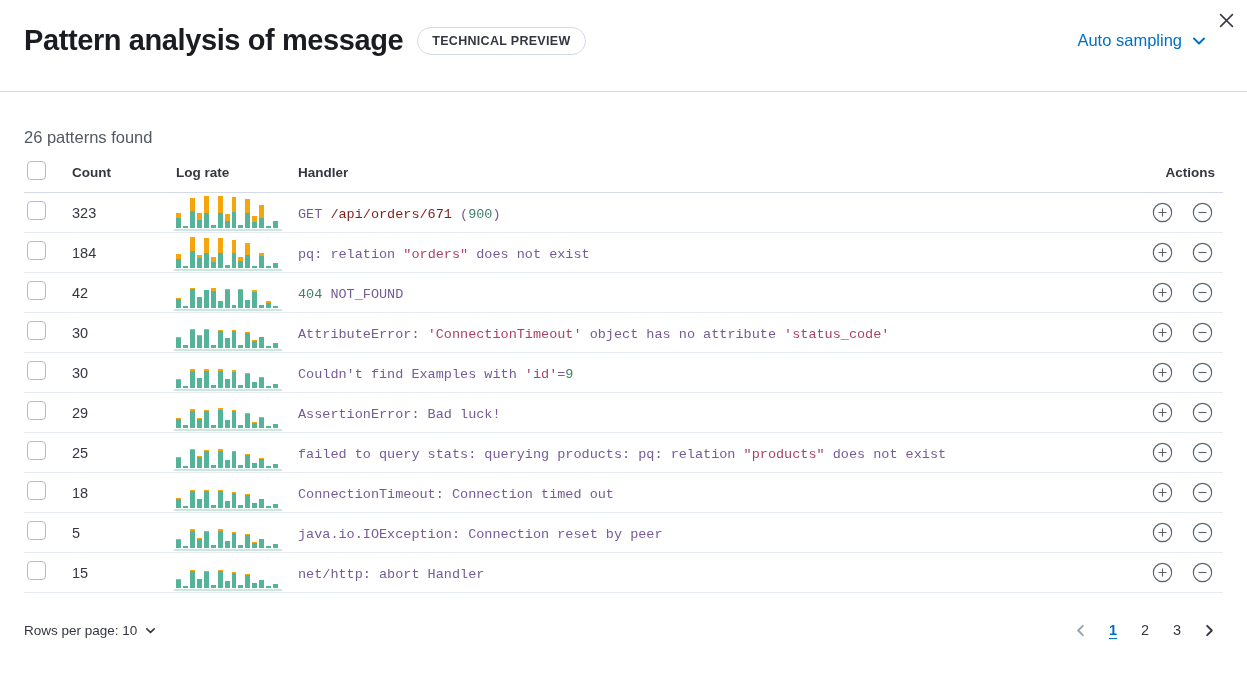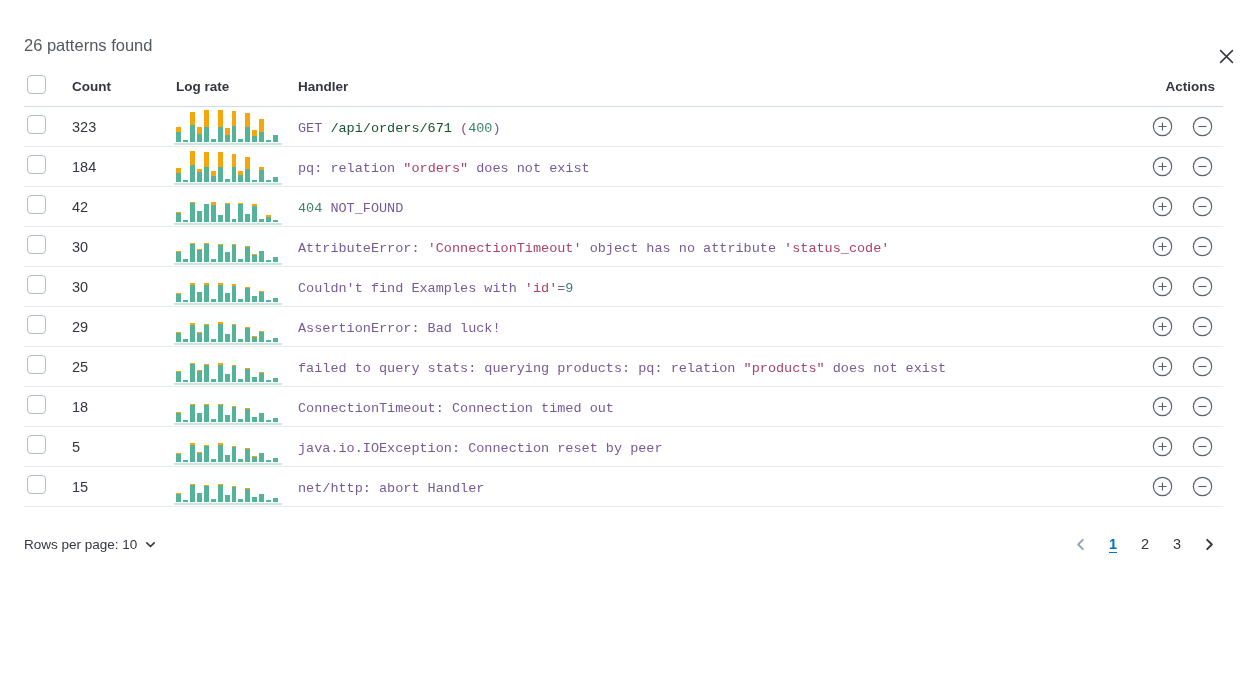--- a/index.html
+++ b/index.html
@@ -26,21 +26,21 @@
     display: flex; align-items: center; gap: 9px; background: none; border: none;
     color: #0071c2; font-size: 16.5px; font-family: inherit; cursor: pointer;
   }
   .close-btn {
     position: absolute; top: 6px; right: 6px; background: none; border: none;
     padding: 6px; cursor: pointer; line-height: 0;
   }
 
   
   .content { padding: 0 24px; }
-  .patterns-found { margin: 36px 0 14px; font-size: 16.5px; color: #535861; }
+  .patterns-found { margin: 36px 0 8px; font-size: 16.5px; color: #535861; }
 
   table.pattern-table { width: 100%; border-collapse: collapse; }
   .pattern-table th {
     text-align: left; font-size: 13.5px; font-weight: 700; color: #343741;
     padding: 6px 8px 9px 8px; border-bottom: 1px solid #d3dae6; white-space: nowrap;
   }
   .pattern-table th.col-actions { text-align: right; padding-right: 8px; }
   .pattern-table td {
     padding: 0 8px; height: 40px; border-bottom: 1px solid #e6ebf2; vertical-align: middle;
   }
@@ -97,20 +97,32 @@
 <body>
 
 <div class="flyout">
 
   <button class="close-btn" aria-label="Close">
     <svg width="17" height="17" viewBox="0 0 16 16">
       <path d="M2 2 L14 14 M14 2 L2 14" stroke="#343741" stroke-width="1.4" fill="none"></path>
     </svg>
   </button>
 
+  <div class="flyout-header">
+    <div class="title-wrap">
+      <h1 class="page-title">Pattern analysis of message</h1>
+      <span class="badge">TECHNICAL PREVIEW</span>
+    </div>
+    <button class="sampling-btn">
+      <span>Auto sampling</span>
+      <svg width="16" height="16" viewBox="0 0 16 16">
+        <path d="M3 5.5 L8 10.5 L13 5.5" stroke="#0071c2" stroke-width="2" fill="none" stroke-linecap="round" stroke-linejoin="round"></path>
+      </svg>
+    </button>
+  </div>
 
   <div class="content">
     <div class="patterns-found">26 patterns found</div>
 
     <table class="pattern-table">
       <thead>
         <tr>
           <th class="col-check cell-check"><span class="checkbox"></span></th>
           <th class="col-count">Count</th>
           <th class="col-chart">Log rate</th>
@@ -174,21 +186,21 @@
                   <div class="seg-teal" style="height: 10px; background: rgb(84, 179, 153);"></div>
                 </div>
                 <div class="bar">
                   <div class="seg-teal" style="height: 2px; background: rgb(84, 179, 153);"></div>
                 </div>
                 <div class="bar">
                   <div class="seg-teal" style="height: 7px; background: rgb(84, 179, 153);"></div>
                 </div>
               </div>
             </td>
-    <td><span class="example"><span style="color: rgb(118, 91, 150);">GET </span><span style="color: #14532d;">/api/orders/671 </span><span style="color: rgb(118, 91, 150);">(</span><span style="color: rgb(58, 127, 104);">400</span><span style="color: rgb(118, 91, 150);">)</span></span></td>
+    <td><span class="example"><span style="color: rgb(118, 91, 150);">GET </span><span style="color: #7f1d1d;">/api/orders/671 </span><span style="color: rgb(118, 91, 150);">(</span><span style="color: rgb(58, 127, 104);">900</span><span style="color: rgb(118, 91, 150);">)</span></span></td>
     <td>
       <div class="actions-cell">
         <button class="icon-btn">
           <svg width="21" height="21" viewBox="0 0 22 22">
             <circle cx="11" cy="11" r="9.6" fill="none" stroke="#5a6270" stroke-width="1.2"></circle>
             <path d="M11 6.8 V15.2 M6.8 11 H15.2" stroke="#5a6270" stroke-width="1.2" fill="none"></path>
           </svg>
         </button>
         <button class="icon-btn">
           <svg width="21" height="21" viewBox="0 0 22 22">

